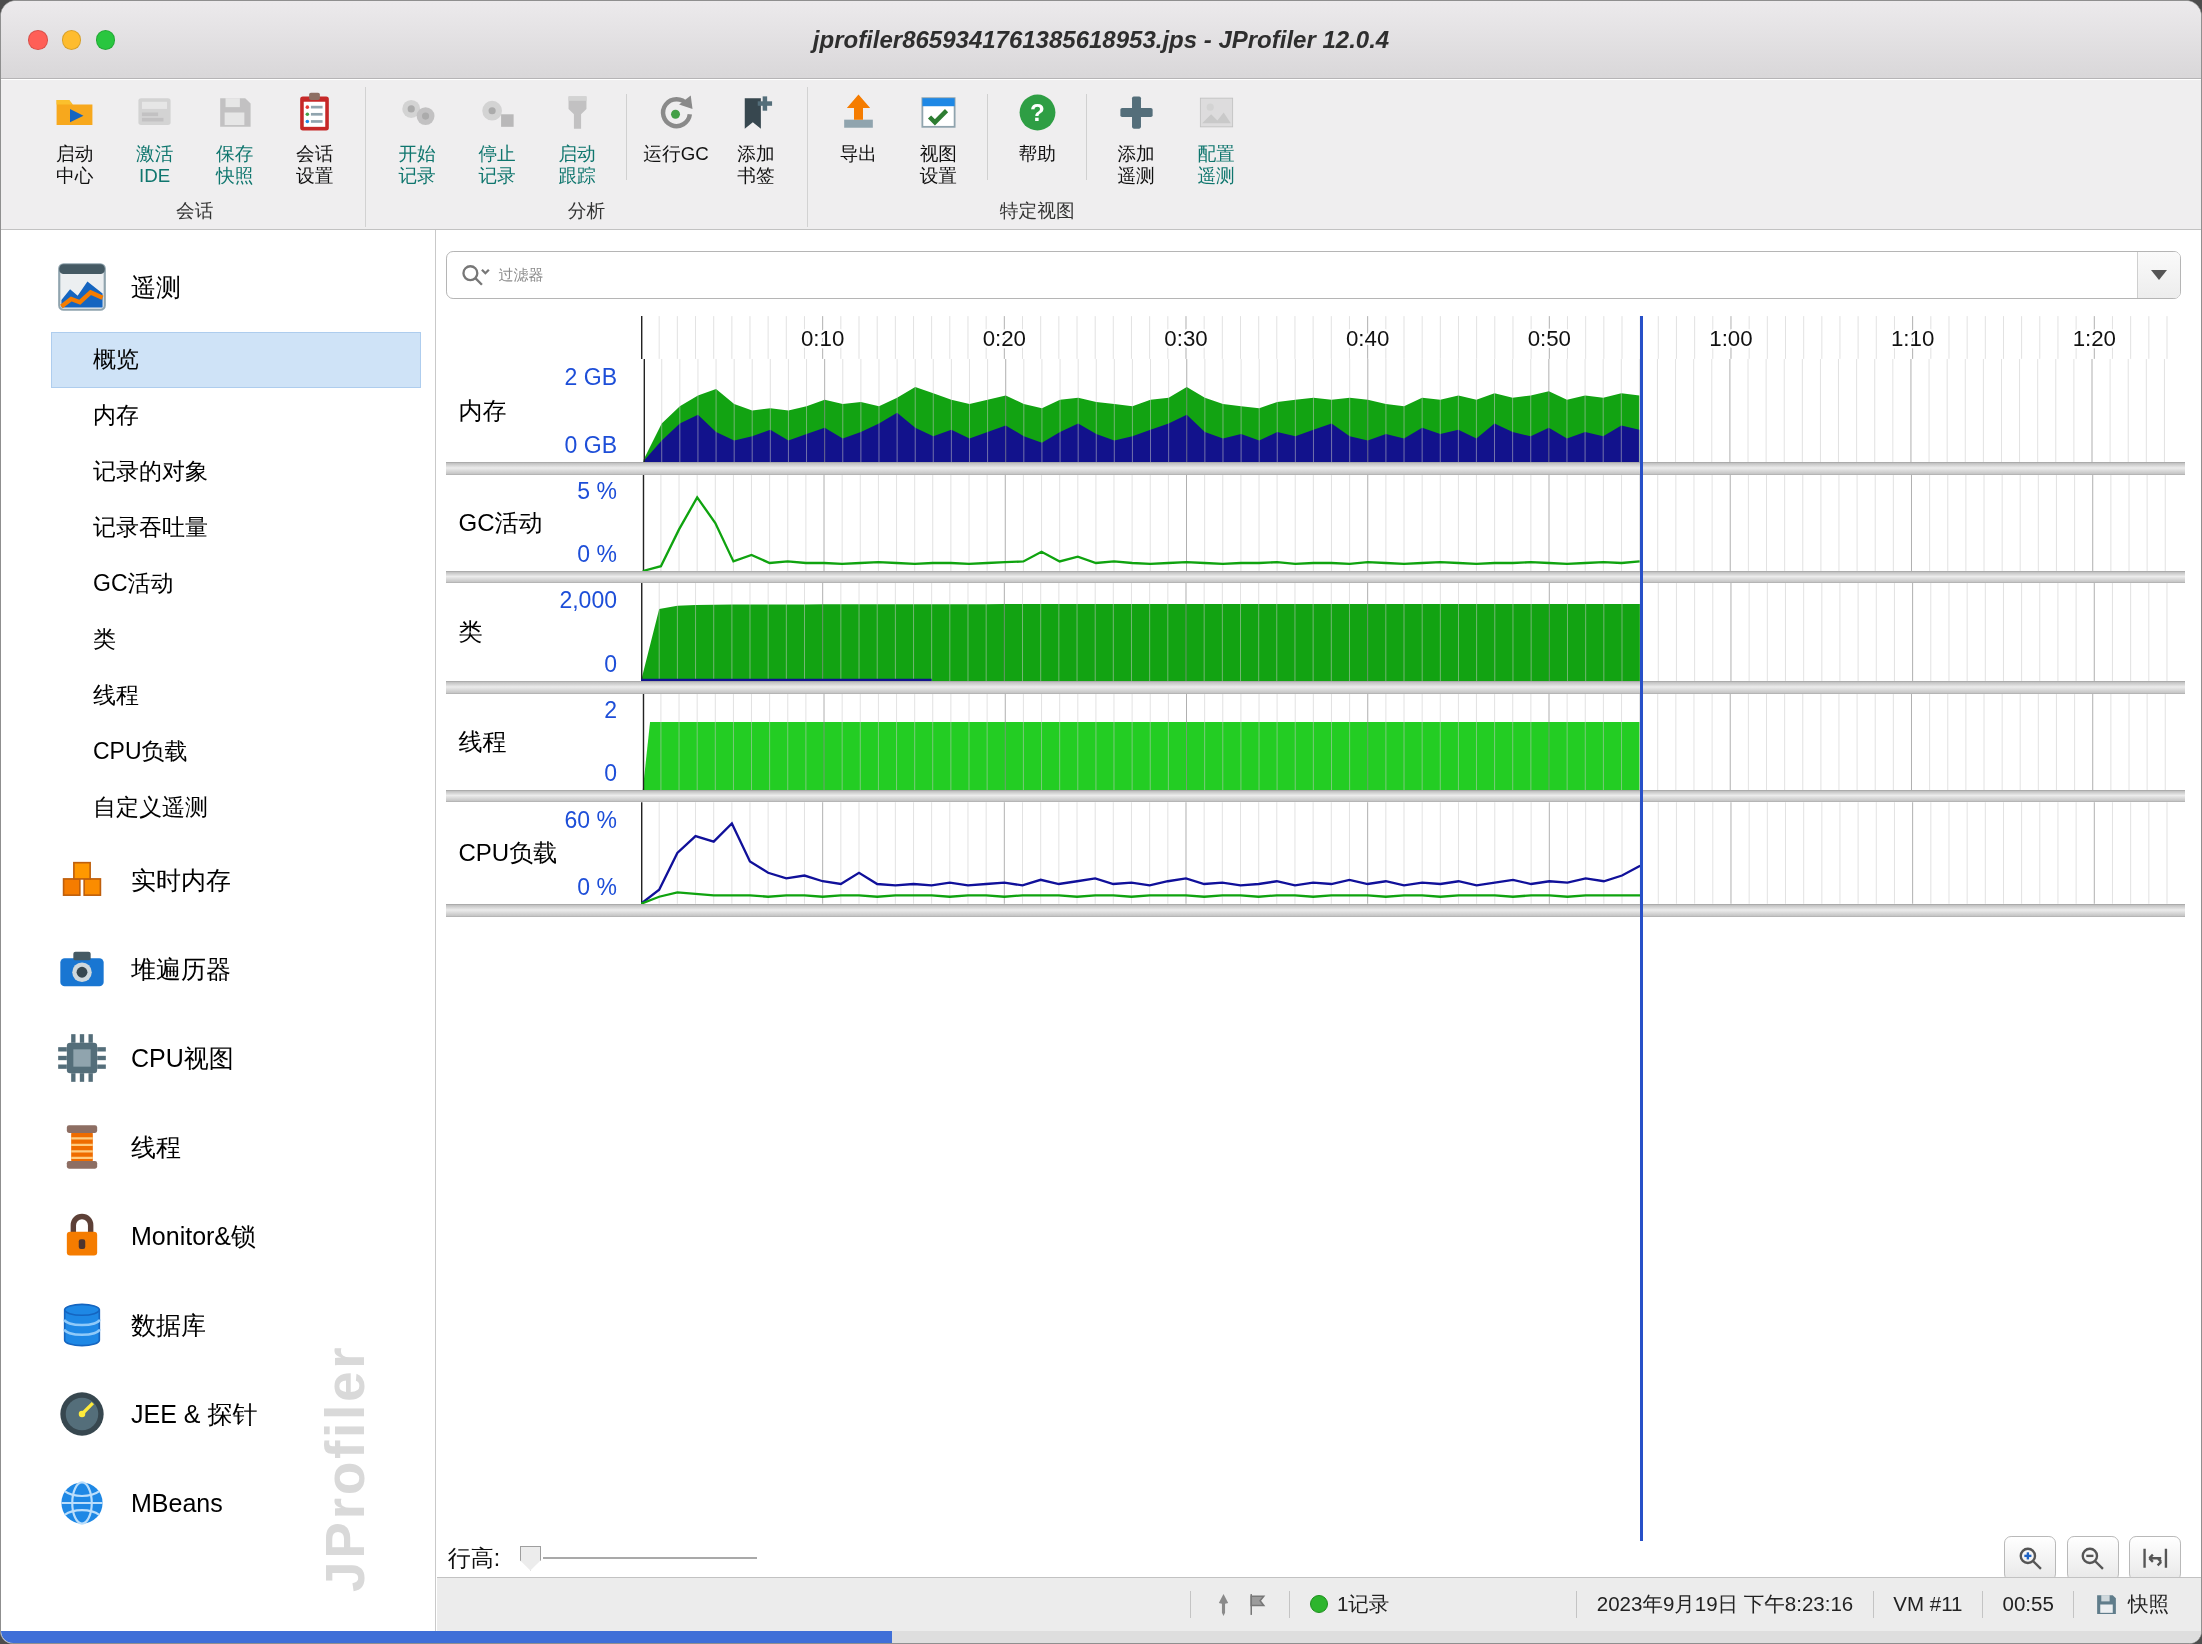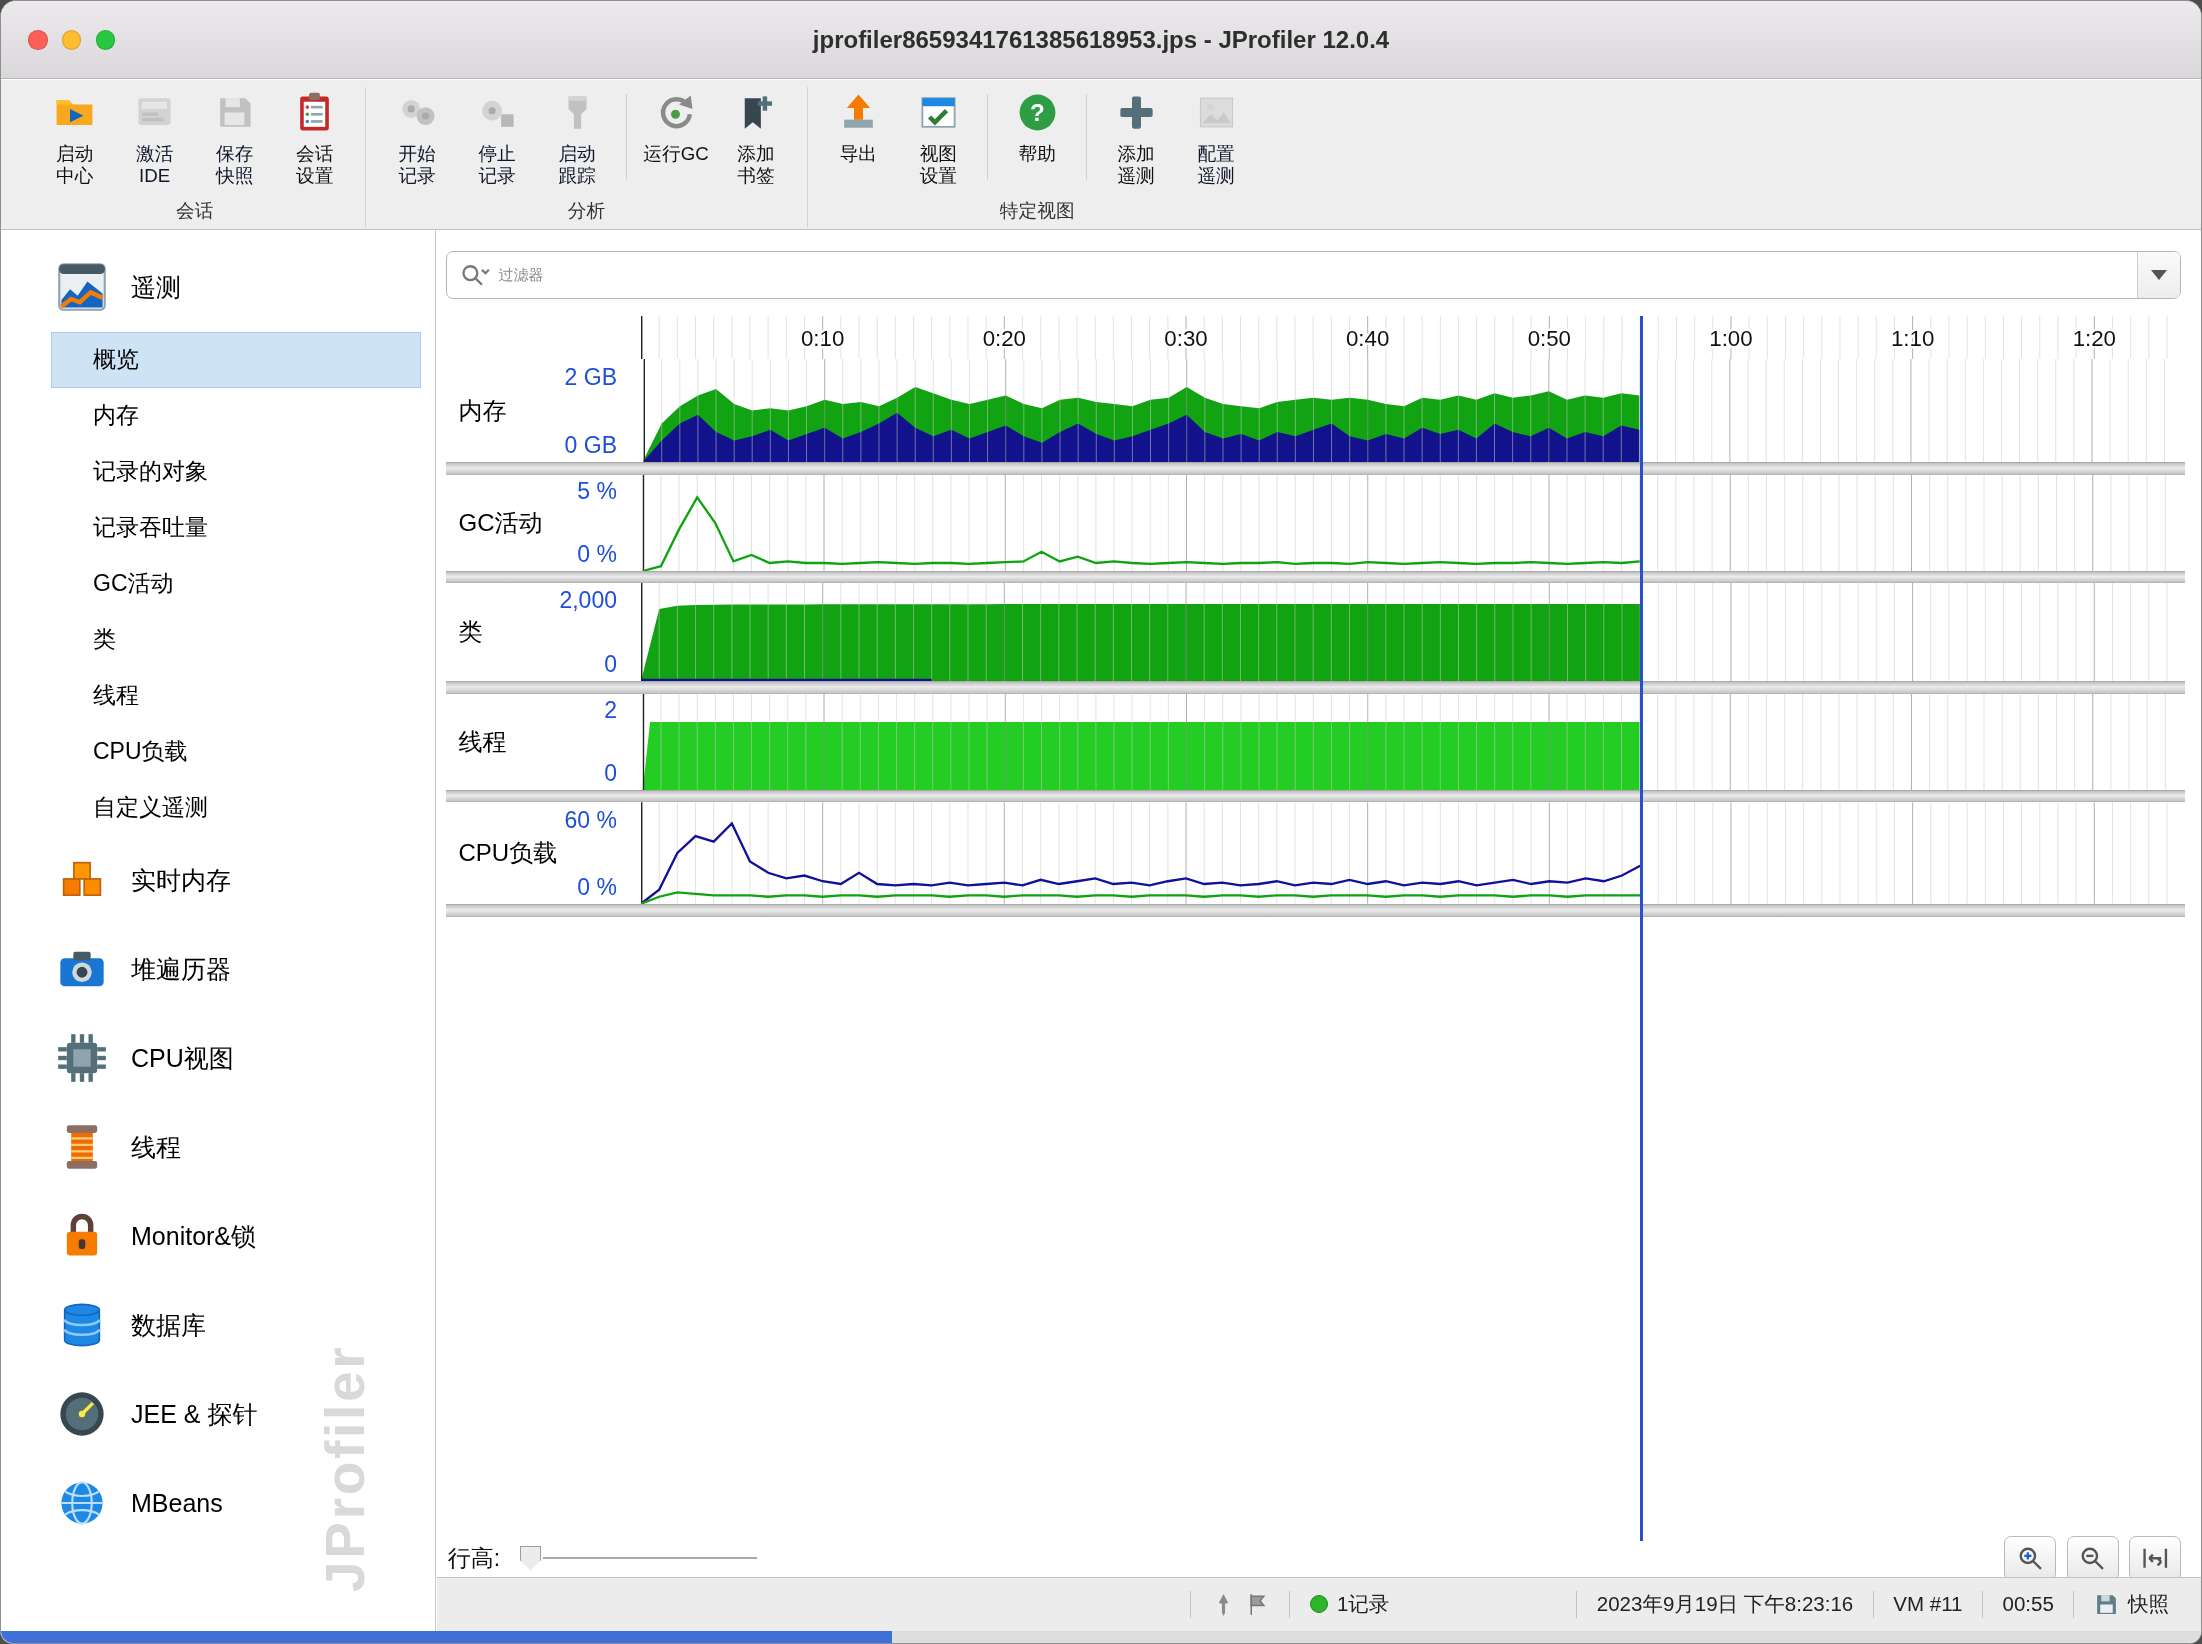--- a/index.html
+++ b/index.html
@@ -4,32 +4,32 @@
 <style>
   * { margin:0; padding:0; box-sizing:border-box; font-family:"Liberation Sans","DejaVu Sans",sans-serif; }
   html,body { width:2203px; height:1645px; background:#4d4d4d; overflow:hidden; }
   .window { position:absolute; inset:0; background:#fff; border-radius:16px 16px 12.5px 12.5px; overflow:hidden; border:0.9px solid #8f8f8f; }
 
   
   .titlebar { position:absolute; left:0; top:0; right:0; height:78px; background:linear-gradient(#eceaec,#d9d7d9); border-bottom:0.9px solid #b6b4b6; }
   .traffic { position:absolute; left:27px; top:29px; display:flex; gap:14.3px; }
   .tl { width:19.6px; height:19.6px; border-radius:50%; border:0.9px solid rgba(0,0,0,.15); }
   .tl.red{background:#ff5f57}.tl.yellow{background:#febc2e}.tl.green{background:#29c63f}
-  .win-title { position:absolute; left:0; right:0; top:0; height:78px; display:flex; align-items:center; justify-content:center; font-size:24px; font-weight:700; color:#2e2e2e; }
+  .win-title { position:absolute; left:0; right:0; top:0; height:78px; display:flex; align-items:center; justify-content:center; font-size:24px; font-weight:700; color:#2e2e2e;font-style:italic; }
 
   
   .toolbar { position:absolute; left:0; top:79px; right:0; height:150px; background:#efeeef; border-bottom:0.9px solid #c2c2c2; display:flex; align-items:stretch; padding:7.1px 9px 1.8px 23px; }
   .tb-group { display:flex; flex-direction:column; padding:0 10.7px; }
   .tb-group + .tb-group { border-left:0.9px solid #d2d2d2; }
   .tb-items { display:flex; align-items:stretch; }
   .tb-btn { width:80px; display:flex; flex-direction:column; align-items:center; padding-top:3.6px; }
   .tb-icon { width:43px; height:43px; flex:none; }
   .tb-icon svg { width:100%; height:100%; display:block; }
   .tb-label { margin-top:9px; font-size:18.7px; line-height:1.18; text-align:center; white-space:pre-line; color:#111; }
-  .tb-btn.disabled .tb-label { color:#0f172a; }
+  .tb-btn.disabled .tb-label { color:#0f766e; }
   .tb-btn.disabled .tb-icon { filter:grayscale(1); opacity:.55; }
   .tb-sep { width:0.9px; background:#d0d0d0; margin:7.1px 9px; }
   .tb-group-label { text-align:center; font-size:18.7px; color:#333; margin-top:auto; padding:5.3px 0 3.6px; }
 
   
   .sidebar { position:absolute; left:0; top:229px; width:435px; bottom:12.5px; background:#fff; border-right:0.9px solid #c9c9c9; padding-top:12.5px; overflow:hidden; }
   .side-section { height:89px; display:flex; align-items:center; gap:23px; padding-left:55px; font-size:25px; color:#000; }
   .side-icon { width:52px; height:52px; flex:none; }
   .side-icon svg { width:100%; height:100%; display:block; }
   .side-sub { height:56px; display:flex; align-items:center; font-size:23px; color:#000; margin:0 14px 0 50px; padding-left:41px; border:0.9px solid transparent; }

